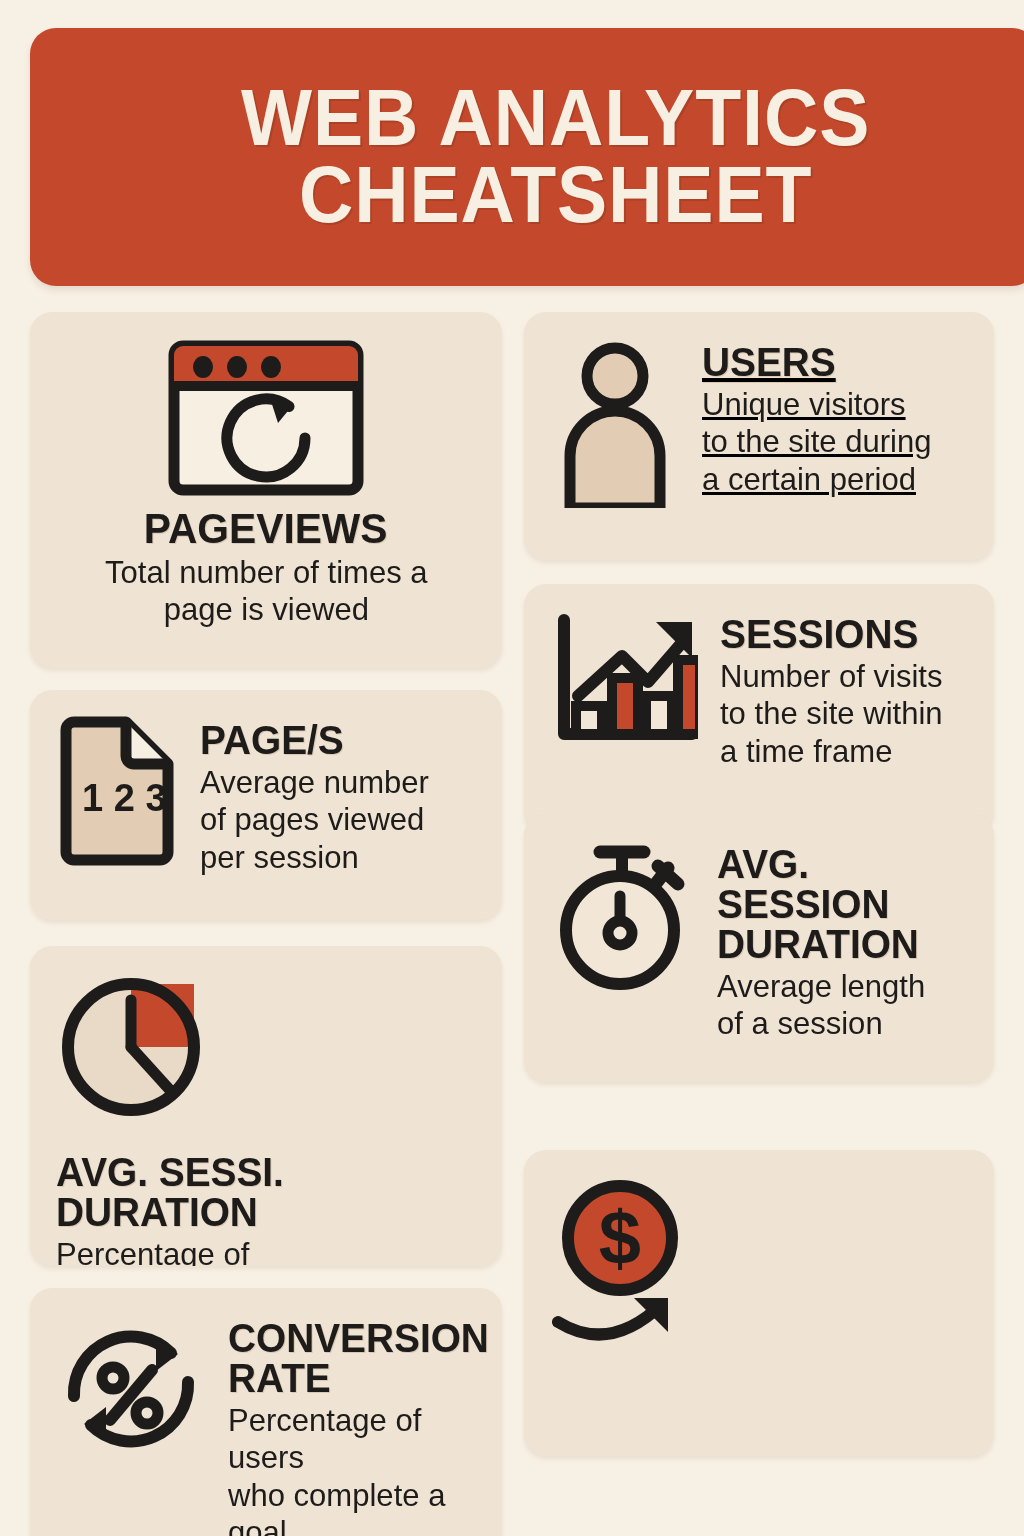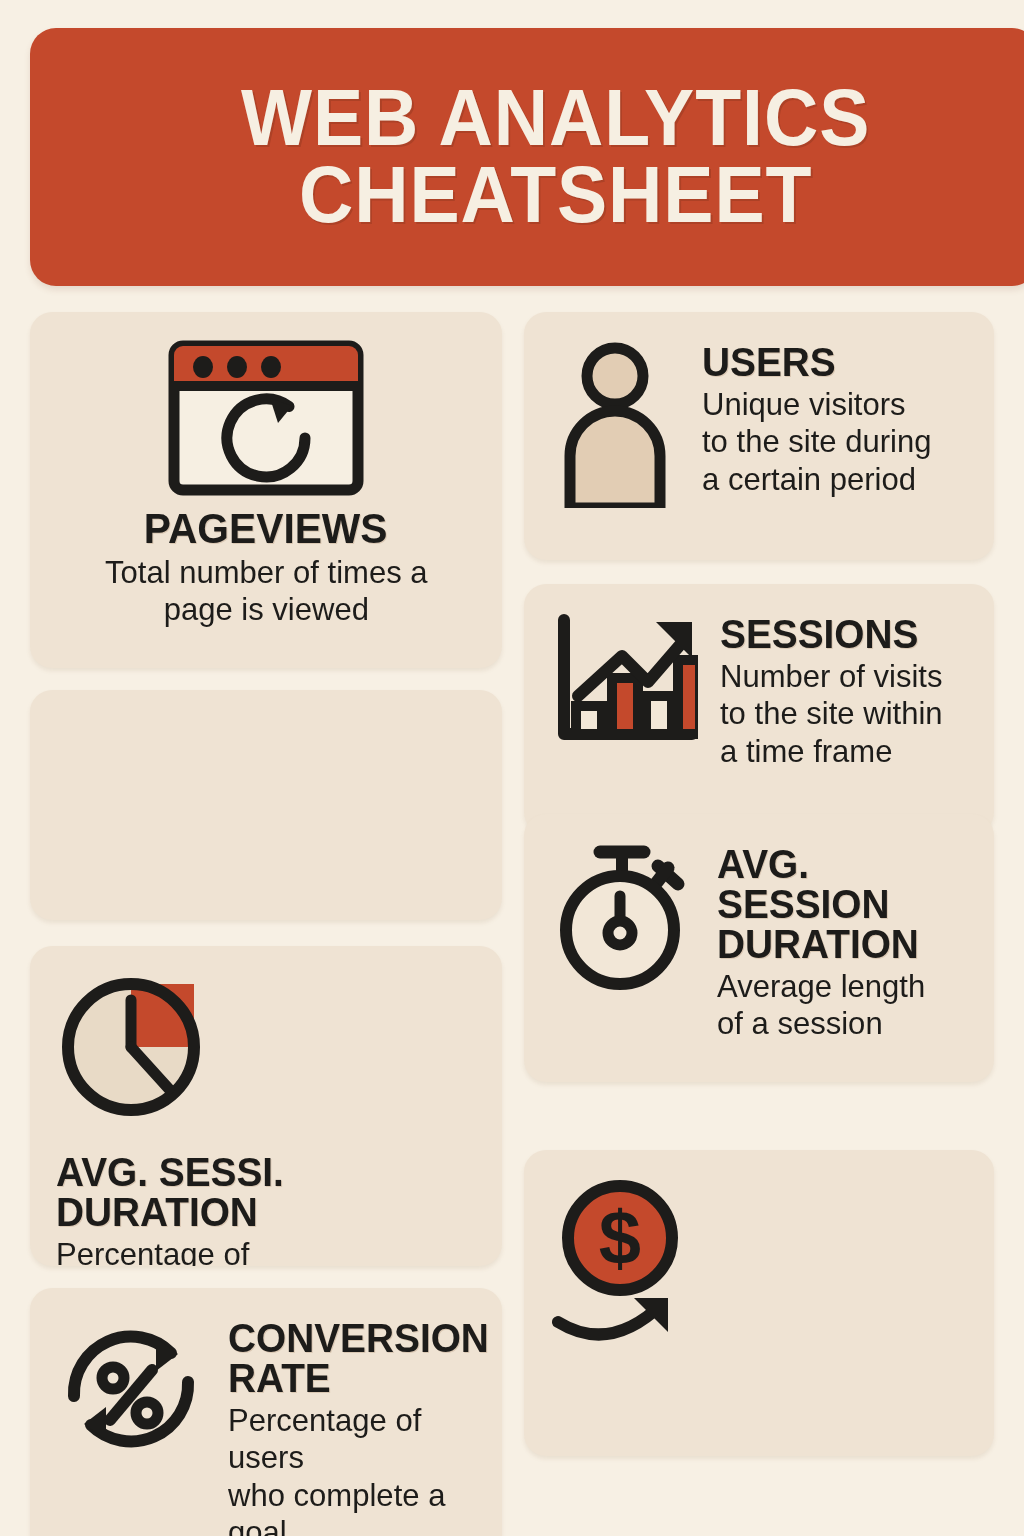--- a/index.html
+++ b/index.html
@@ -119,21 +119,21 @@
   .card-v .card-desc { transform-origin: center top; }
 
   .icon-wrap { flex: 0 0 auto; display: block; }
 
   
   #card-pageviews   { top: 312px;  height: 356px; }
   #card-pages       { top: 690px;  height: 230px; }
   #card-avgsessi    { top: 946px;  height: 320px; flex-direction: column; }
   #card-conversion  { top: 1288px; height: 270px; }
 
-  #card-users       { top: 312px;  height: 248px; }
+  #card-users       { top: 312px;  height: 248px; text-decoration: underline; }
   #card-sessions    { top: 584px;  height: 250px; justify-content: center; }
   #card-avgduration { top: 814px;  height: 268px; }
   #card-traffic     { top: 1150px; height: 306px; }
 </style>
 </head>
 <body>
 
 <div id="page">
 
   <div class="header-banner">
@@ -153,20 +153,33 @@
         <path d="M139 100 a39 39 0 1 1 -16 -31.5" fill="none" stroke="#1D1C1A" stroke-width="11" stroke-linecap="round"></path>
         <path d="M104 60 l22 8 l-14 17 z" fill="#1D1C1A"></path>
       </svg>
     </span>
     <div class="card-title">PAGEVIEWS</div>
     <div class="card-desc">Total number of times a
 page is viewed</div>
   </div>
 
   <div class="card left card-h" id="card-pages">
+    <span class="icon-wrap">
+      <svg width="122" height="150" viewBox="0 0 122 150" aria-hidden="true">
+        <path d="M10 14 a8 8 0 0 1 8 -8 h52 l42 42 v88 a8 8 0 0 1 -8 8 h-86 a8 8 0 0 1 -8 -8 z" fill="#E2CDB4" stroke="#1D1C1A" stroke-width="11" stroke-linejoin="round"></path>
+        <path d="M70 6 v34 a8 8 0 0 0 8 8 h34" fill="#F6EFE2" stroke="#1D1C1A" stroke-width="11" stroke-linejoin="round"></path>
+        <text x="26" y="95" font-family="'Liberation Sans Narrow','Liberation Sans',sans-serif" font-size="38" font-weight="bold" fill="#1D1C1A">1 2 3</text>
+      </svg>
+    </span>
+    <div class="card-textcol">
+      <div class="card-title">PAGE/S</div>
+      <div class="card-desc">Average number
+of pages viewed
+per session</div>
+    </div>
   </div>
 
   <div class="card left card-h" id="card-avgsessi">
     <span class="icon-wrap">
       <svg width="150" height="150" viewBox="0 0 150 150" aria-hidden="true">
         <circle cx="75" cy="75" r="63" fill="#E8DAC6"></circle>
         <path d="M75 12 h63 v63 h-63 z" fill="#C4492C"></path>
         <circle cx="75" cy="75" r="63" fill="none" stroke="#1D1C1A" stroke-width="12"></circle>
         <line x1="75" y1="75" x2="75" y2="28" stroke="#1D1C1A" stroke-width="11" stroke-linecap="round"></line>
         <line x1="75" y1="75" x2="113" y2="117" stroke="#1D1C1A" stroke-width="11" stroke-linecap="round"></line>

